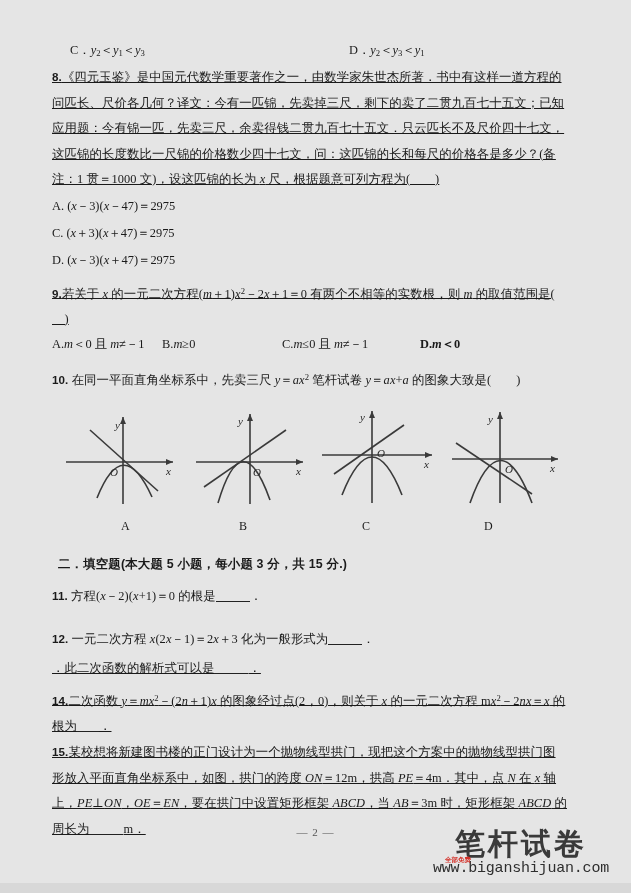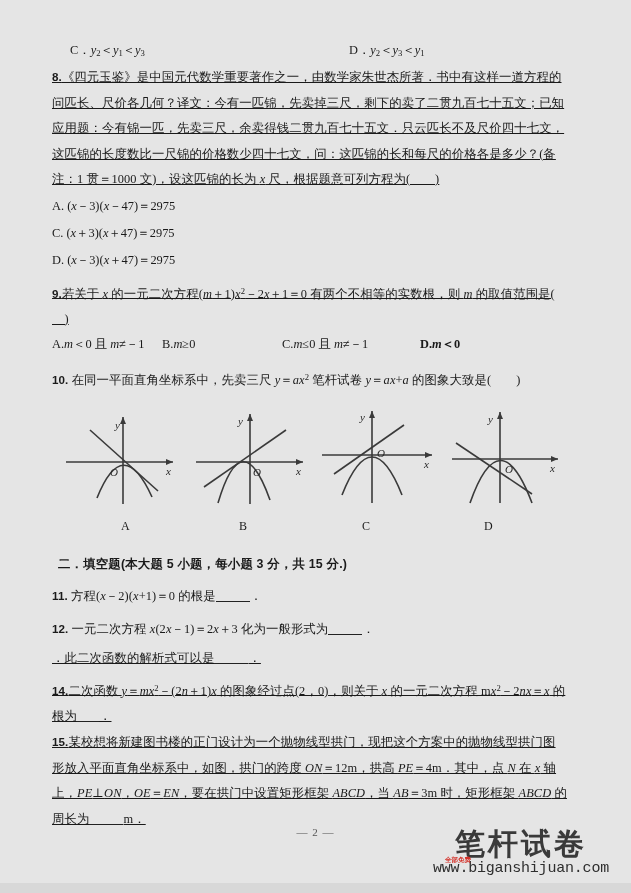--- a/index.html
+++ b/index.html
@@ -295,21 +295,21 @@
       <span style="left:432px;">D</span>
     </div>
 
     <div class="section-head" style="margin-top:10px;margin-left:6px;">二．填空题(本大题 5 小题，每小题 3 分，共 15 分.)</div>
 
     <div class="line" style="margin-top:4px;">
       <span class="qnum">11.</span>
       方程(<i>x</i>－2)(<i>x</i>+1)＝0 的根是<span class="blank bl-md"></span><span>．</span>
     </div>
 
-    <div class="line" style="margin-top:6px;">
+    <div class="line" style="margin-top:16px;">
       <span class="qnum">12.</span>
       一元二次方程 <i>x</i>(2<i>x</i>－1)＝2<i>x</i>＋3 化为一般形式为<span class="blank bl-md"></span><span>．</span>
     </div>
 
     <div class="para" style="margin-top:4px;">
       <div class="line">
         <span>．此二次函数的解析式可以是</span><span class="blank bl-md"></span><span>．</span>
       </div>
     </div>
 

